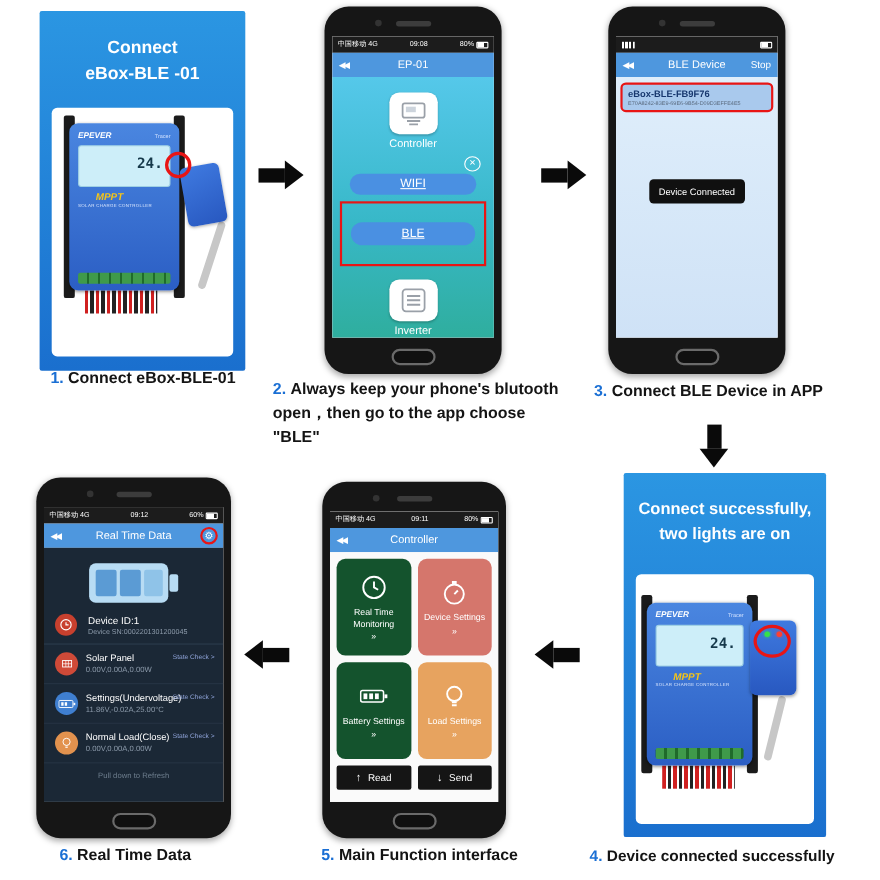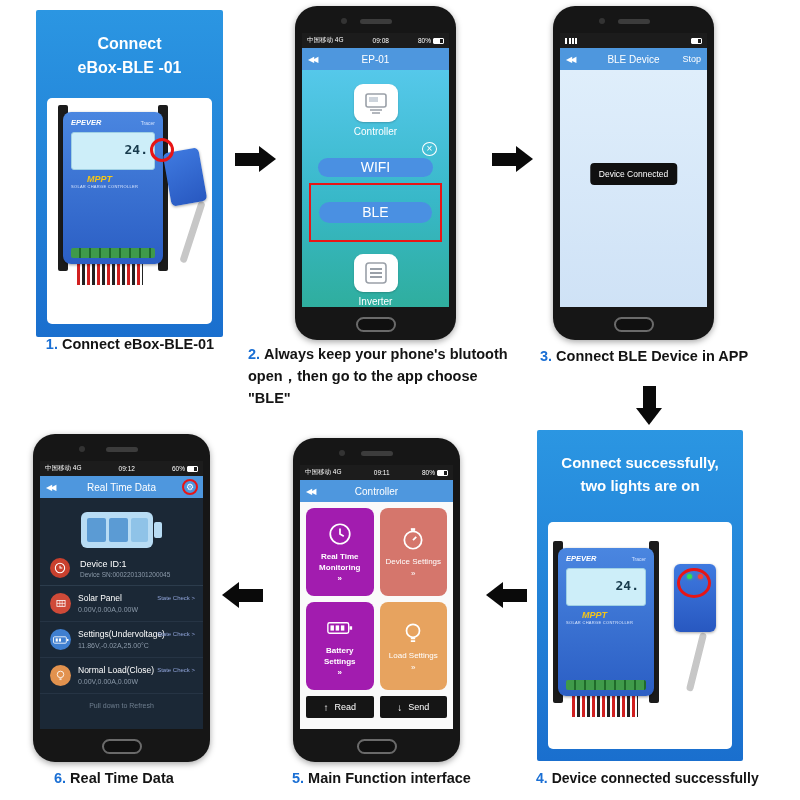--- a/index.html
+++ b/index.html
@@ -3,21 +3,21 @@
 <meta charset="utf-8">
 <style>
   * { margin:0; padding:0; box-sizing:border-box; }
   html,body { background:#ffffff; }
   body { font-family:"Liberation Sans", sans-serif; }
   #stage { position:relative; width:800px; height:800px; background:#fff; overflow:hidden; }
 
   
   .blue-panel { position:absolute; background:linear-gradient(180deg,#2b96e2,#1a6fce); border-radius:2px; }
   #panel1 { left:36px; top:10px; width:187px; height:327px; }
-  #panel4 { left:537px; top:430px; width:206px; height:331px; }
+  #panel4 { left:567px; top:430px; width:184px; height:331px; }
   .panel-title { padding-top:22px; text-align:center; color:#fff; font-size:16px; font-weight:bold; line-height:1.5; }
   #panel4 .panel-title { font-size:15px; }
   .product-box { position:absolute; background:#fff; border-radius:5px; overflow:hidden; }
   #panel1 .product-box { left:11px; right:11px; top:88px; bottom:13px; }
   #panel4 .product-box { left:11px; right:11px; top:92px; bottom:12px; }
 
   
   .ctrl { position:absolute; }
   #panel1 .ctrl { left:16px; top:14px; width:100px; height:152px; }
   #panel4 .ctrl { left:10px; top:26px; width:96px; height:148px; }
@@ -78,40 +78,40 @@
 
   
   .p2-content { position:absolute; top:37px; bottom:0; left:0; right:0; display:flex; flex-direction:column; align-items:center;
     background:linear-gradient(180deg,#55c8ea 0%,#38b8c8 55%,#2fae9e 100%); }
   .app-icon { width:44px; height:44px; background:#fff; border-radius:9px; display:flex; align-items:center; justify-content:center; box-shadow:0 1px 2px rgba(0,0,0,.2); }
   .app-icon.first { margin-top:14px; }
   .app-icon.second { margin-top:12px; }
   .app-label { color:#fff; font-size:10px; margin-top:4px; }
   .close-btn { align-self:flex-end; margin:5px 12px 0 0; width:15px; height:15px; border:1.5px solid #fff; border-radius:50%;
     color:#fff; font-size:10px; line-height:12px; text-align:center; cursor:pointer; }
-  .pill-btn { height:21px; background:#4a90e2; border-radius:11px; color:#fff; font-size:14px;
-    display:flex; align-items:center; justify-content:center; cursor:pointer; }
+  .pill-btn { height:21px; background:#4a90e2; border-radius:11px; color:#fff; font-size:11px;
+    display:flex; align-items:center; justify-content:center; cursor:pointer;text-decoration:underline; }
   .wifi { width:78%; margin-top:2px; }
   .ble-wrap { width:90%; border:2px solid #e81515; padding:17px 8px; margin-top:6px; display:flex; justify-content:center; }
   .ble-btn { width:100%; }
 
   
   .p3-content { position:absolute; top:37px; bottom:0; left:0; right:0; background:linear-gradient(180deg,#dfeefb,#cfe2f6); }
   .ble-item { margin:5px 4px; background:#a9c9ed; border:2px solid #e81515; border-radius:5px; padding:3px 5px; cursor:pointer; }
   .ble-name { font-size:8.5px; font-weight:bold; color:#17376e; }
   .ble-id { font-size:5px; color:#5a6a7e; margin-top:1px; }
   .toast { position:absolute; left:50%; top:44%; transform:translate(-50%,-50%); background:#101010; color:#fff;
     font-size:8.5px; padding:6px 9px; border-radius:4px; white-space:nowrap; }
 
   
   .p5-content { position:absolute; top:37px; bottom:0; left:0; right:0; background:#fafafa; padding:6px; }
   .tiles { display:grid; grid-template-columns:1fr 1fr; gap:6px; }
   .tile { height:88px; border-radius:8px; display:flex; flex-direction:column; align-items:center; justify-content:center; color:#fff; cursor:pointer; }
   .tile svg { width:26px; height:26px; margin-bottom:5px; }
-  .t1,.t3 { background:#a21caf;font-weight:bold; } .t2 { background:#d5766c; } .t4 { background:#e7a35f; }
+  .t1,.t3 { background:#14532d; } .t2 { background:#d5766c; } .t4 { background:#e7a35f; }
   .tlabel { font-size:8px; text-align:center; line-height:1.3; padding:0 4px; }
   .tmore { font-size:8px; margin-top:1px; }
   .rs-row { display:flex; gap:6px; margin-top:6px; }
   .rs-btn { flex:1; height:22px; background:#151515; border-radius:2px; color:#fff; font-size:9px;
     display:flex; align-items:center; justify-content:center; gap:6px; cursor:pointer; }
   .rs-ic { font-size:10px; }
 
   
   .p6-content { position:absolute; top:37px; bottom:0; left:0; right:0; background:#1b2836; }
   .big-batt { display:block; margin:9px auto 3px; }
@@ -242,20 +242,24 @@
       <div class="statusbar">
         <span class="sb-sig"></span>
         <span class="batt-icon"></span>
       </div>
       <div class="navbar">
         <span class="nav-back">◀◀</span>
         <span class="nav-title">BLE Device</span>
         <span class="nav-stop">Stop</span>
       </div>
       <div class="p3-content">
+        <div class="ble-item">
+          <div class="ble-name">eBox-BLE-FB9F76</div>
+          <div class="ble-id">E70A8242-83E9-69E6-9B54-D09D3EFFE4E5</div>
+        </div>
         <div class="toast">Device Connected</div>
       </div>
     </div>
     <div class="home-btn"></div>
   </div>
 
   <div class="caption" id="cap1">
     <span class="cap-num">1.</span><span class="cap-text">Connect eBox-BLE-01</span>
   </div>
   <div class="caption" id="cap2">

